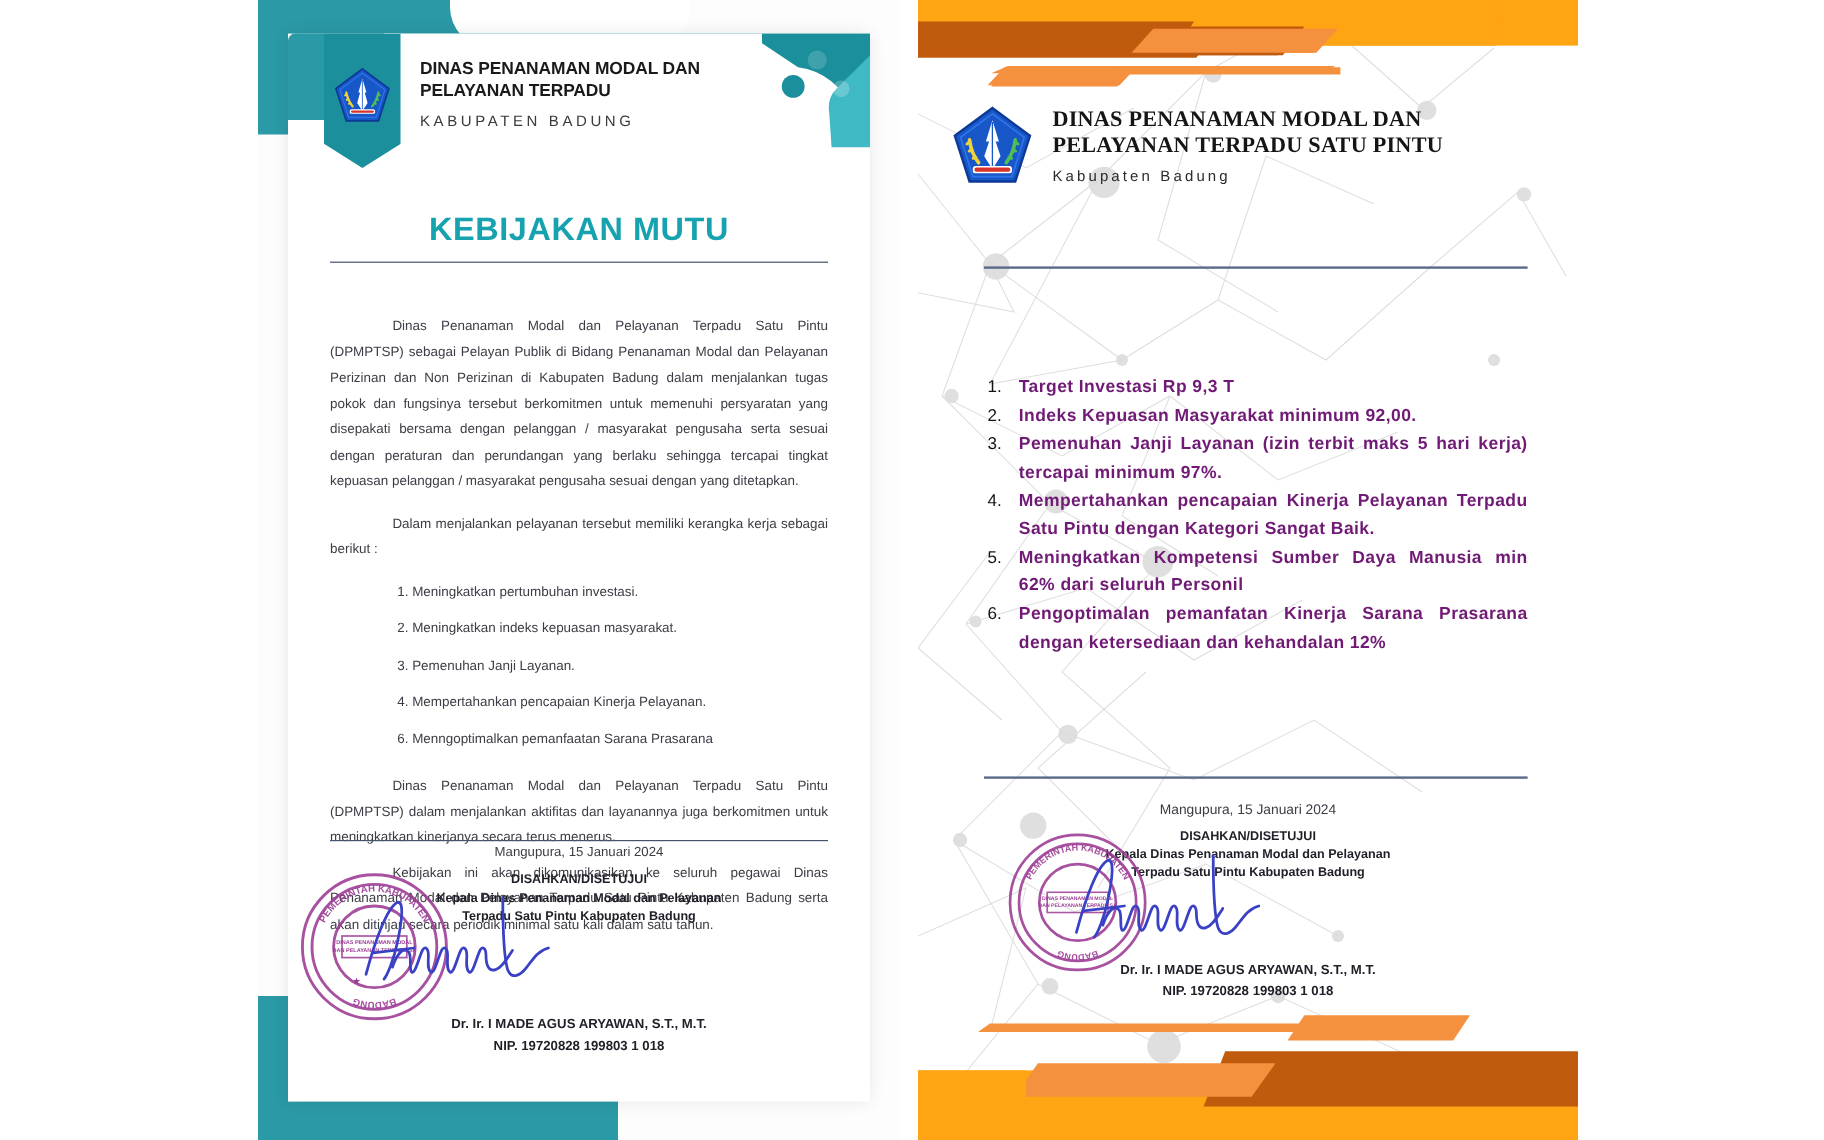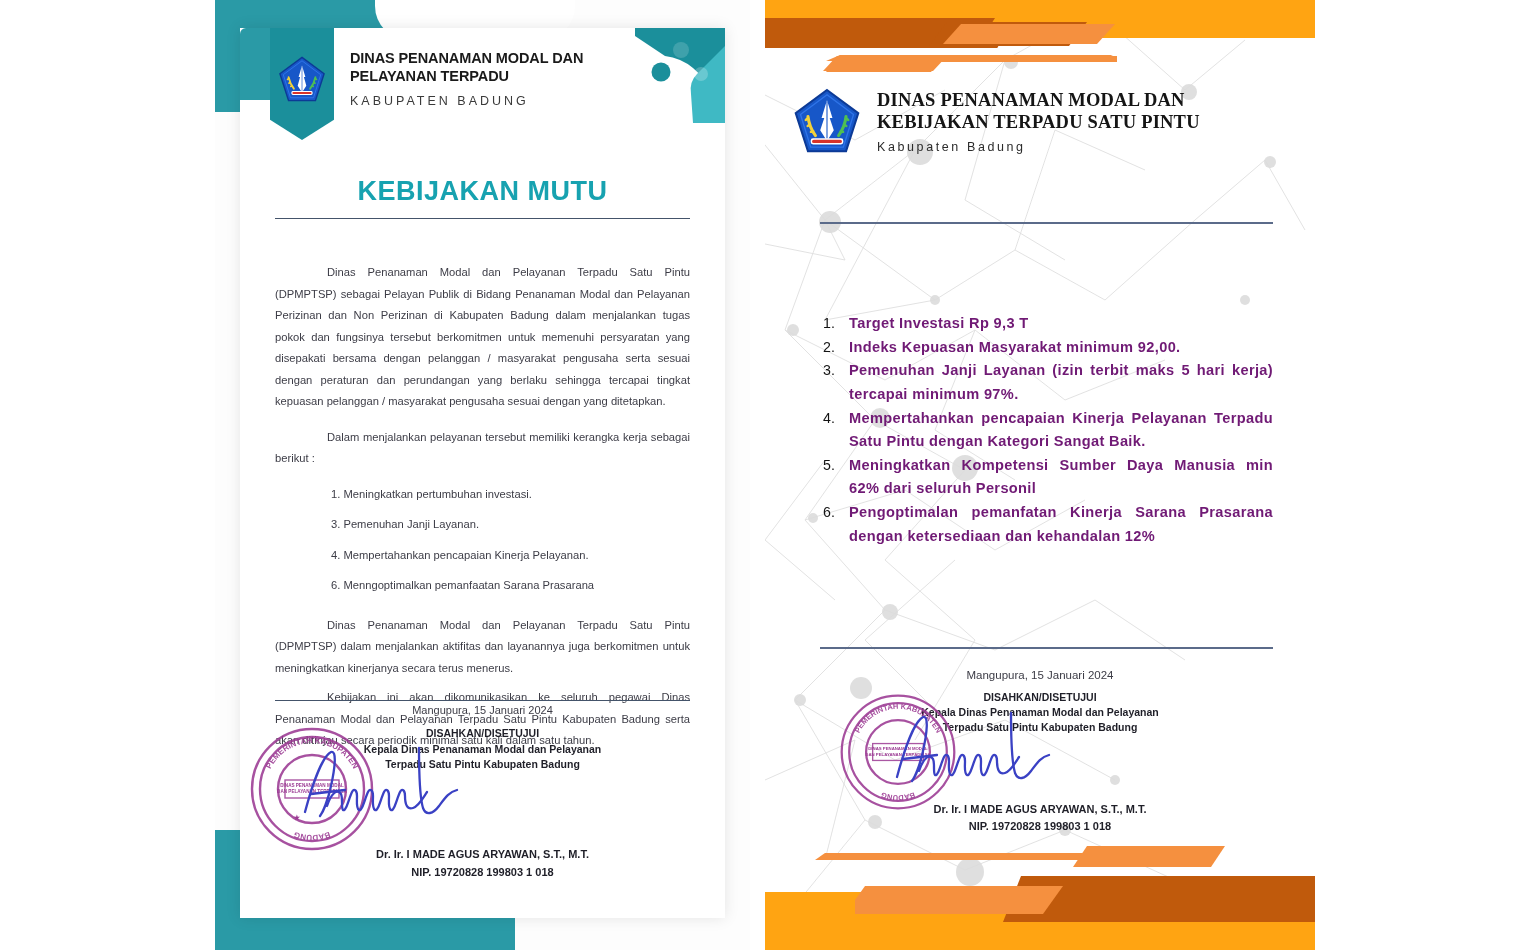--- a/index.html
+++ b/index.html
@@ -209,20 +209,21 @@
       </svg>
 
       <div class="tl-title">KEBIJAKAN MUTU</div>
       <div class="tl-rule" style="top:190px;"></div>
 
       <div class="tl-body">
         <p class="ind">Dinas Penanaman Modal dan Pelayanan Terpadu Satu Pintu (DPMPTSP) sebagai Pelayan Publik di Bidang Penanaman Modal dan Pelayanan Perizinan dan Non Perizinan di Kabupaten Badung dalam menjalankan tugas pokok dan fungsinya tersebut berkomitmen untuk memenuhi persyaratan yang disepakati bersama dengan pelanggan / masyarakat pengusaha serta sesuai dengan peraturan dan perundangan yang berlaku sehingga tercapai tingkat kepuasan pelanggan / masyarakat pengusaha sesuai dengan yang ditetapkan.</p>
         <p class="ind">Dalam menjalankan pelayanan tersebut memiliki kerangka kerja sebagai berikut :</p>
         <ul class="tl-list">
           <li>1. Meningkatkan pertumbuhan investasi.</li>
+          <li>2. Meningkatkan indeks kepuasan masyarakat.</li>
           <li>3. Pemenuhan Janji Layanan.</li>
           <li>4. Mempertahankan pencapaian Kinerja Pelayanan.</li>
           <li>6. Menngoptimalkan pemanfaatan Sarana Prasarana</li>
         </ul>
         <p class="ind" style="margin-top:18px;">Dinas Penanaman Modal dan Pelayanan Terpadu Satu Pintu (DPMPTSP) dalam menjalankan aktifitas dan layanannya juga berkomitmen untuk meningkatkan kinerjanya secara terus menerus.</p>
         <p class="ind" style="margin-top:-6px;">Kebijakan ini akan dikomunikasikan ke seluruh pegawai Dinas Penanaman Modal dan Pelayanan Terpadu Satu Pintu Kabupaten Badung serta akan ditinjau secara periodik minimal satu kali dalam satu tahun.</p>
       </div>
 
       <div class="tl-rule" style="top:672px;"></div>
 
@@ -371,21 +372,21 @@
           <ellipse cx="80" cy="46" rx="3.6" ry="2" transform="rotate(40 80 46)"></ellipse>
           <ellipse cx="77" cy="55" rx="3.6" ry="2" transform="rotate(28 77 55)"></ellipse>
           <ellipse cx="72" cy="64" rx="3.6" ry="2" transform="rotate(16 72 64)"></ellipse>
         </g>
         <rect x="26" y="74" width="48" height="9" rx="3.5" fill="#ffffff"></rect>
         <rect x="28" y="76" width="44" height="5" rx="2.5" fill="#d8332a"></rect>
       </svg>
       <div>
         <div class="r-org">
           <span>DINAS PENANAMAN MODAL DAN</span><br>
-          <span>KEBIJAKAN TERPADU SATU PINTU</span>
+          <span>PELAYANAN TERPADU SATU PINTU</span>
         </div>
         <div class="r-sub">Kabupaten Badung</div>
       </div>
     </div>
 
     <div class="r-rule" style="top:222px;"></div>
 
 
     <ul class="r-list">
       <li>Target Investasi Rp 9,3 T</li>

